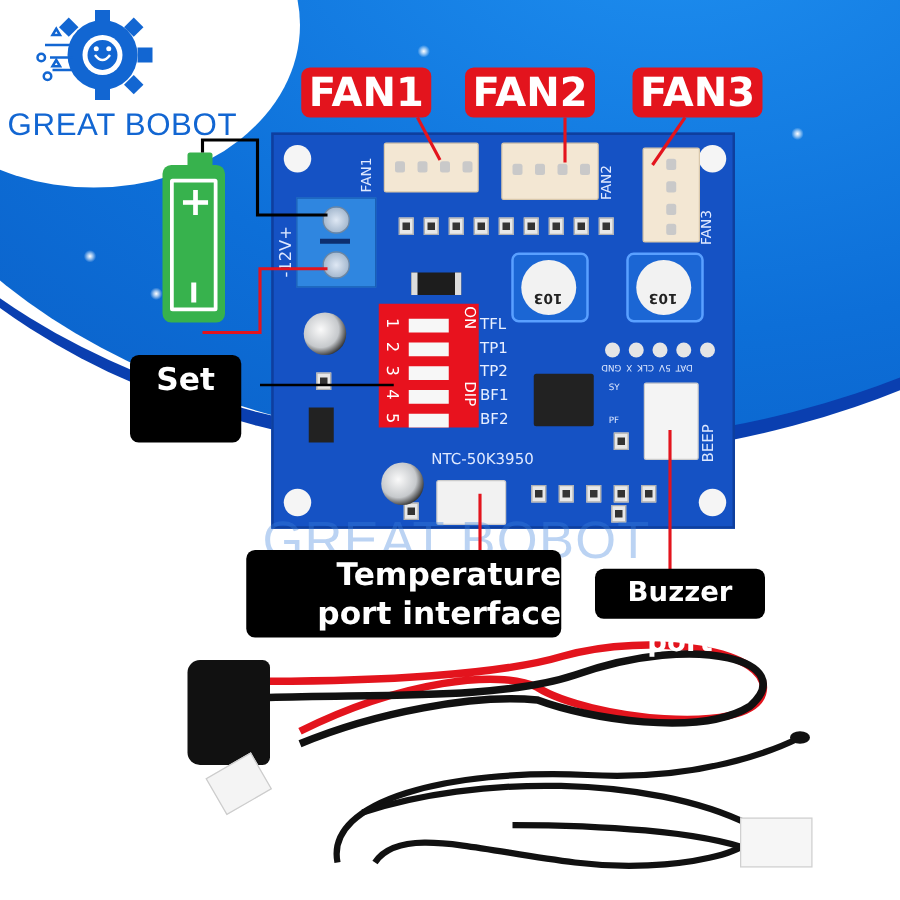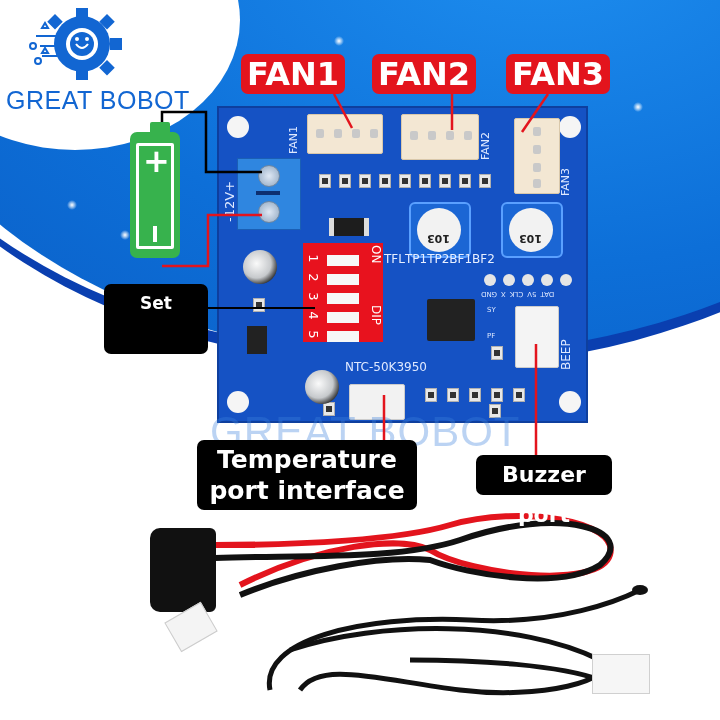--- a/index.html
+++ b/index.html
@@ -178,21 +178,21 @@
   <div class="abs" style="left:6px;top:8px;display:flex;flex-direction:column;gap:4px;color:#fff;font-size:13px;line-height:15px;">
     <span style="transform:rotate(90deg);display:inline-block;">1</span>
     <span style="transform:rotate(90deg);display:inline-block;">2</span>
     <span style="transform:rotate(90deg);display:inline-block;">3</span>
     <span style="transform:rotate(90deg);display:inline-block;">4</span>
     <span style="transform:rotate(90deg);display:inline-block;">5</span>
   </div>
   <div class="abs" style="left:80px;top:2px;color:#fff;font-size:12px;transform:rotate(90deg);transform-origin:left top;">ON</div>
   <div class="abs" style="left:80px;top:62px;color:#fff;font-size:12px;transform:rotate(90deg);transform-origin:left top;">DIP</div>
 </div>
-<div class="abs" style="left:384px;top:250px;display:flex;flex-direction:row;color:#e8efff;font-size:12px;line-height:19px;">
+<div class="abs" style="left:384px;top:250px;display:flex;flex-direction:column;color:#e8efff;font-size:12px;line-height:19px;">
   <span>TFL</span>
   <span>TP1</span>
   <span>TP2</span>
   <span>BF1</span>
   <span>BF2</span>
 </div>
 
 <div class="ic"></div>
 
 <div class="watermark">GREAT BOBOT</div>
@@ -229,20 +229,20 @@
 
 <div class="abs" style="left:150px;top:528px;width:66px;height:84px;background:#111;border-radius:10px 6px 6px 10px;"></div>
 
 <div class="abs" style="left:170px;top:610px;width:40px;height:32px;background:#f4f4f4;border:1px solid #ccc;transform:rotate(-30deg);"></div>
 <div class="abs" style="left:592px;top:654px;width:56px;height:38px;background:#f6f6f6;border:1px solid #d0d0d0;"></div>
 
 <div class="label-red" style="left:241px;top:54px;">FAN1</div>
 <div class="label-red" style="left:372px;top:54px;">FAN2</div>
 <div class="label-red" style="left:506px;top:54px;">FAN3</div>
 
-<div class="label-black" style="left:104px;top:284px;width:104px;height:70px;font-size:17px;line-height:31px;padding-top:4px;box-sizing:border-box;">
+<div class="label-black" style="left:104px;top:284px;width:89px;height:70px;font-size:25px;line-height:31px;padding-top:4px;box-sizing:border-box;">
   <div>Set</div>
 </div>
-<div class="label-black" style="left:197px;top:440px;width:220px;height:70px;font-size:25px;line-height:31px;padding-top:4px;box-sizing:border-box;">
+<div class="label-black" style="left:197px;top:440px;width:252px;height:70px;font-size:25px;line-height:31px;padding-top:4px;box-sizing:border-box;text-align:right;">
   <div>Temperature</div>
   <div>port interface</div>
 </div>
 <div class="label-black" style="left:476px;top:455px;width:136px;height:40px;font-size:22px;line-height:40px;">Buzzer port</div>
 
 </body></html>

